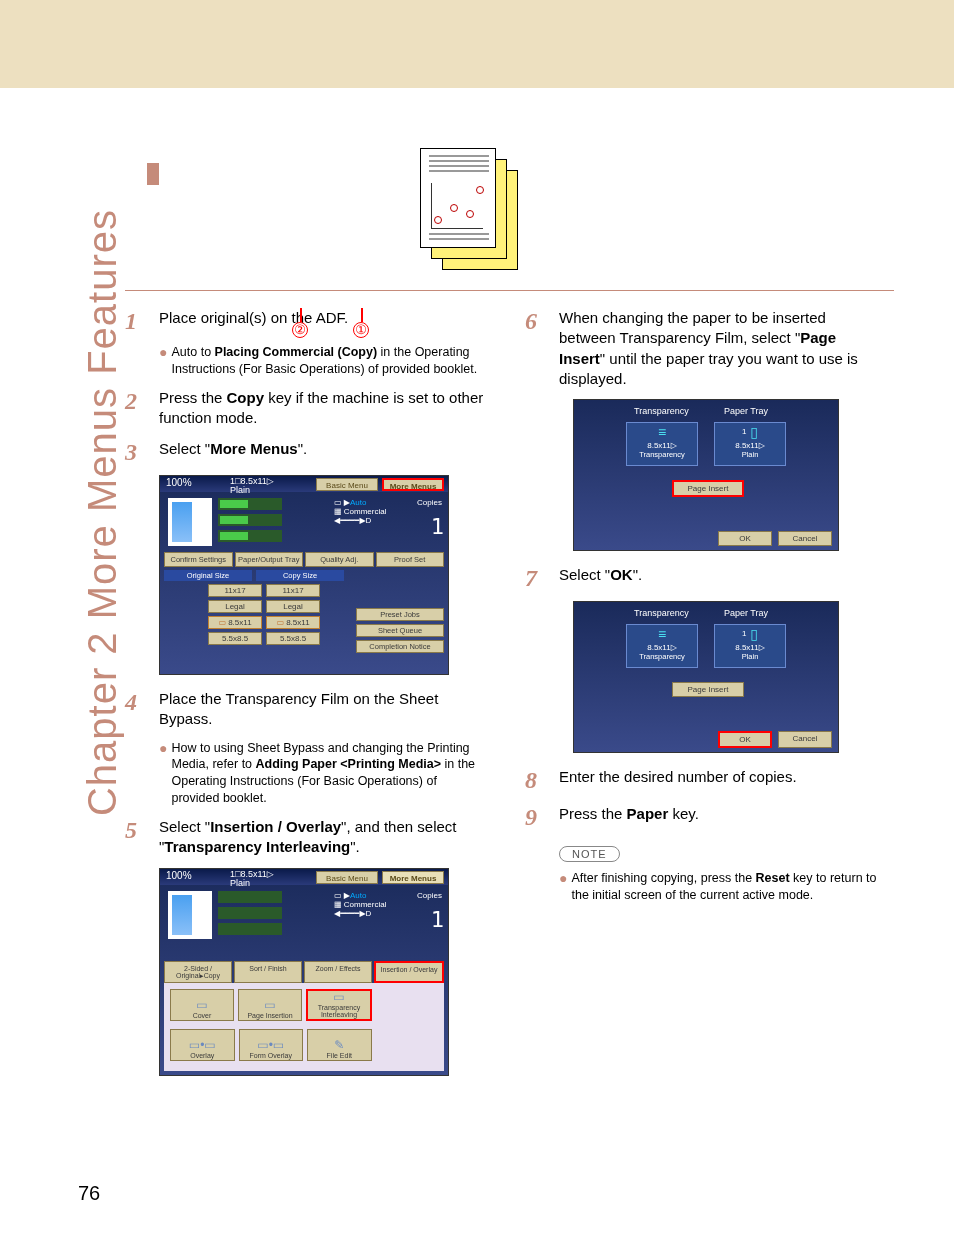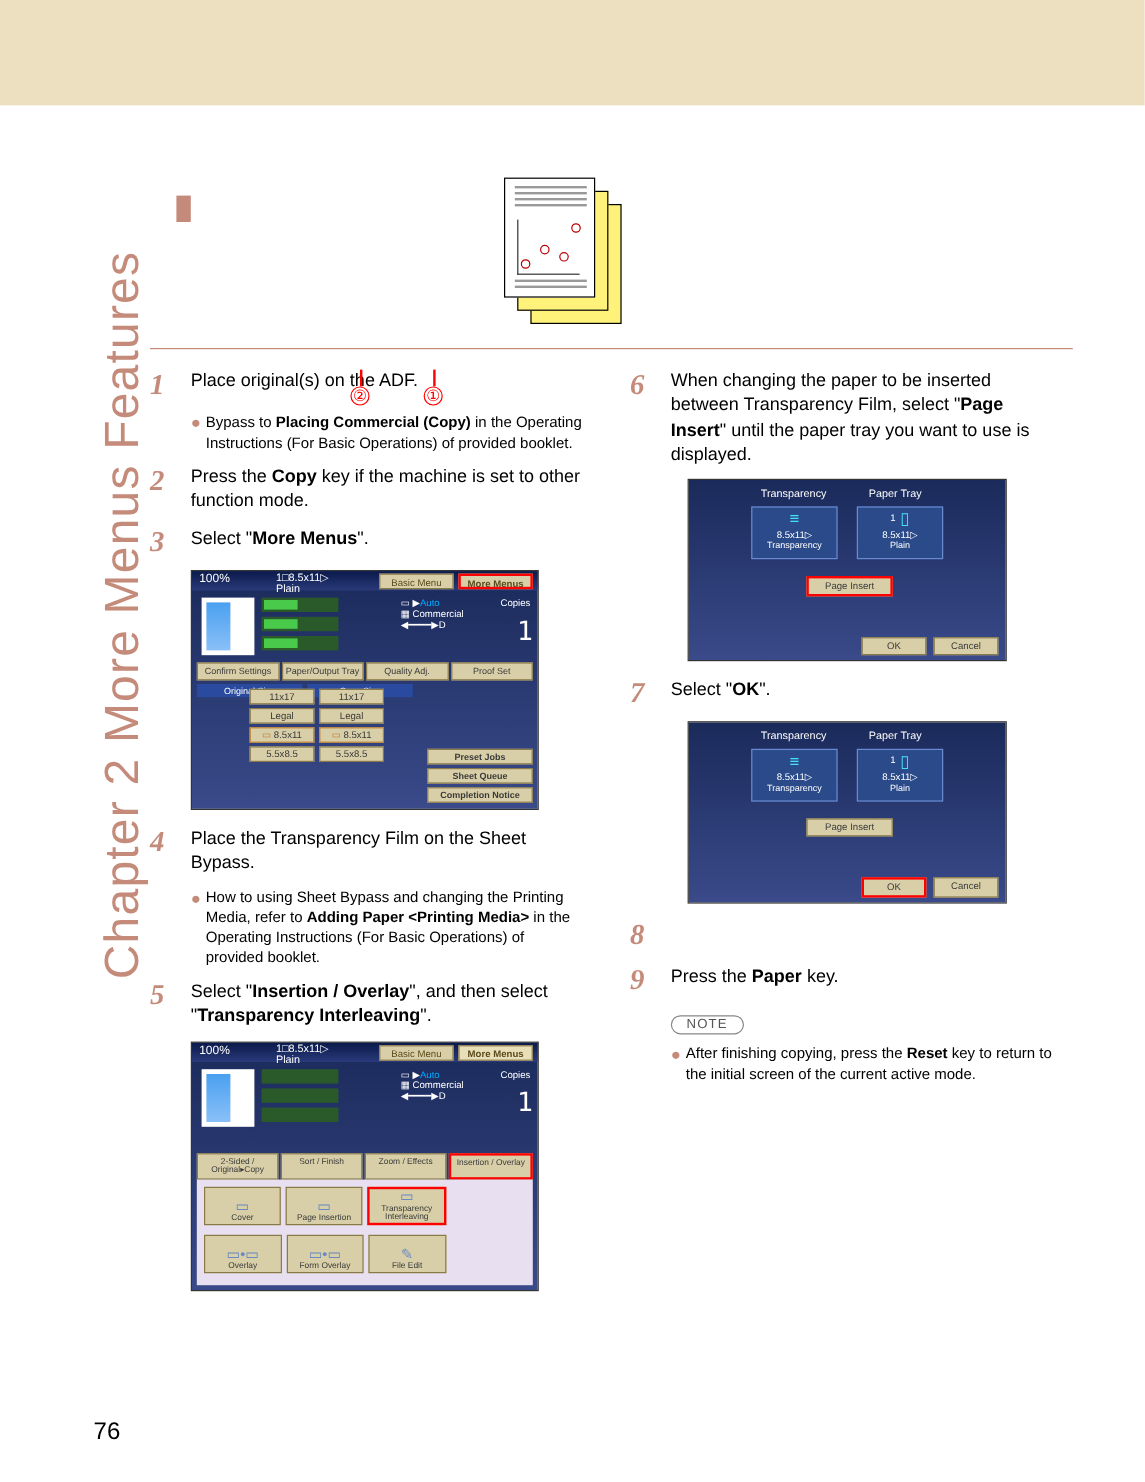--- a/index.html
+++ b/index.html
@@ -157,26 +157,26 @@
   .shot1 .info { position:absolute; right:6px; top:22px; width:108px; font-size:8px; color:#fff; }
   .shot1 .info .auto{color:#0af;display:inline;}
   .shot1 .copies{position:absolute;right:4px;top:38px;font-size:22px;color:#fff;font-family:monospace;}
   .shot1 .btnrow { position:absolute; left:4px; top:76px; right:4px; display:flex; gap:2px; }
   .shot1 .pbtn, .shot1 .sbtn {
     background:#d8cfa8; font-size:7.5px; color:#3a3a3a; text-align:center;
     border:1px solid #8a7a4a; padding:2px 0; flex:1;
   }
   .shot1 .hdr-orig{position:absolute;left:4px;top:94px;width:88px;background:#2a4aa0;color:#fff;font-size:7.5px;text-align:center;padding:1px 0;}
   .shot1 .hdr-copy{position:absolute;left:96px;top:94px;width:88px;background:#2a4aa0;color:#fff;font-size:7.5px;text-align:center;padding:1px 0;}
-  .shot1 .sizes{position:absolute;left:4px;top:98px;width:156px;padding-left:44px;}
+  .shot1 .sizes{position:absolute;left:4px;top:108px;width:156px;padding-left:44px;}
   .shot1 .szrow{display:flex;gap:4px;margin-bottom:3px;}
   .shot1 .sz{width:88px;background:#d8cfa8;border:1px solid #8a7a4a;font-size:8px;color:#3a3a3a;text-align:center;padding:1px 0;}
   .shot1 .sz.sel{background:#d8cfa8;border:1px solid #c08030;text-align:center;}
   .shot1 .sz.icon::before{content:"▭ ";color:#c07030;}
-  .shot1 .rightcol{position:absolute;right:4px;top:148px;width:88px;font-weight:bold;}
+  .shot1 .rightcol{position:absolute;right:4px;top:132px;width:88px;}
   .shot1 .rb{background:#d8cfa8;border:1px solid #8a7a4a;font-size:7.5px;color:#3a3a3a;text-align:center;padding:1px 0;margin-bottom:3px;}
   
   .shot2 { width: 290px; height: 208px; background: linear-gradient(#1a2a5a,#3a4a8a); border:1px solid #333; }
   .shot2 .top{height:86px;position:relative;}
   .shot2 .tabrow{position:absolute;left:4px;top:92px;right:4px;display:flex;gap:2px;}
   .shot2 .tbtn{flex:1;background:#d8cfa8;border:1px solid #8a7a4a;font-size:7px;color:#3a3a3a;text-align:center;padding:3px 0;line-height:1;}
   .shot2 .tbtn.hi{border:2px solid #f00;}
   .shot2 .panel{position:absolute;left:4px;right:4px;top:114px;bottom:4px;background:#e8e0f0;}
   .shot2 .prow{display:flex;gap:4px;padding:6px 6px 2px 6px;}
   .shot2 .pb{flex:1;height:32px;background:#d8cfa8;border:1px solid #8a7a4a;font-size:7px;color:#3a3a3a;text-align:center;display:flex;flex-direction:column;justify-content:flex-end;padding-bottom:1px;position:relative;}
@@ -247,21 +247,21 @@
   <div class="columns">
 
     <div class="col">
 
       <div class="step">
         <div class="step-num">1</div>
         <div class="step-body"><span>Place original(s) on the ADF.</span></div>
       </div>
       <div class="sub-note">
         <span class="dot">●</span>
-        <span><span>Bypass to </span><b>Placing Commercial (Copy)</b><span> in the Operating Instructions (For Basic Operations) of provided booklet.</span></span>
+        <span><span>Auto to </span><b>Placing Commercial (Copy)</b><span> in the Operating Instructions (For Basic Operations) of provided booklet.</span></span>
       </div>
 
       <div class="step">
         <div class="step-num">2</div>
         <div class="step-body"><span>Press the </span><b>Copy</b><span> key if the machine is set to other function mode.</span></div>
       </div>
 
       <div class="step">
         <div class="step-num">3</div>
         <div class="step-body"><span>Select "</span><b>More Menus</b><span>".</span></div>
@@ -449,20 +449,21 @@
         </div>
         <div class="pgi">Page Insert</div>
         <div class="foot">
           <div class="fb hi">OK</div>
           <div class="fb">Cancel</div>
         </div>
       </div>
 
       <div class="step">
         <div class="step-num">8</div>
+        <div class="step-body"><span>Enter the desired number of copies.</span></div>
       </div>
 
       <div class="step">
         <div class="step-num">9</div>
         <div class="step-body"><span>Press the </span><b>Paper</b><span> key.</span></div>
       </div>
 
       <div class="note-pill">NOTE</div>
       <div class="sub-note">
         <span class="dot">●</span>

